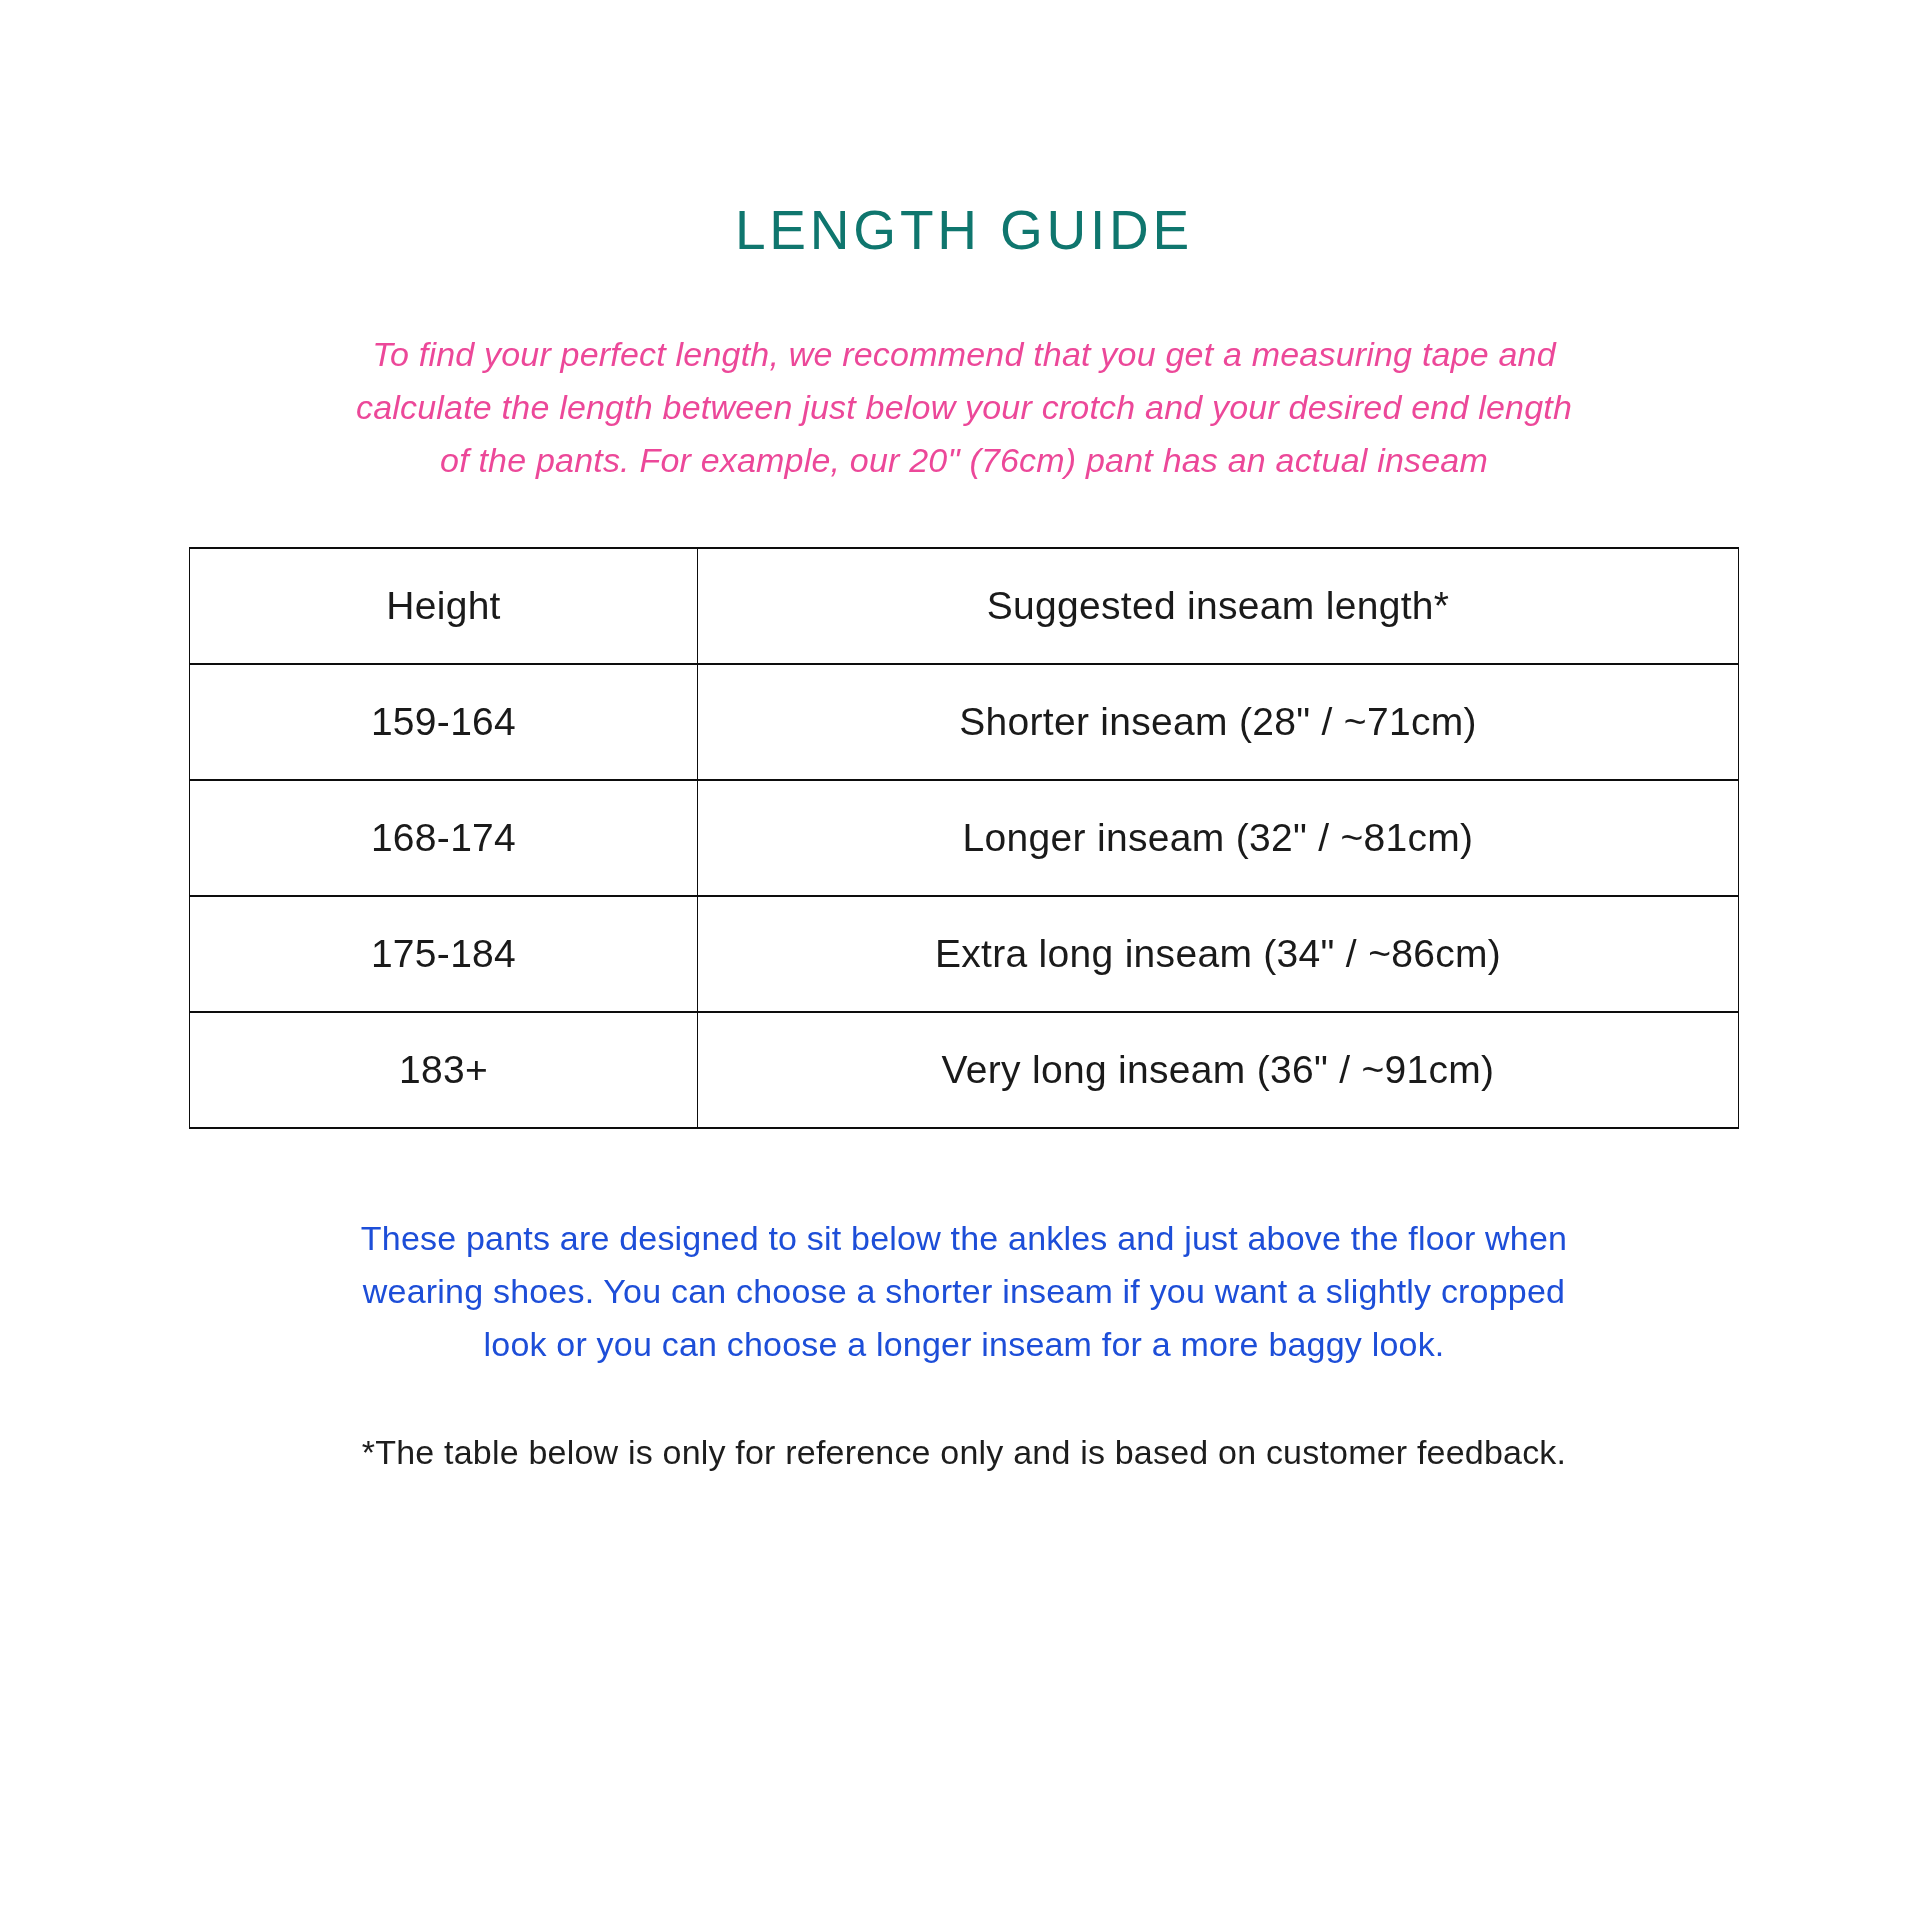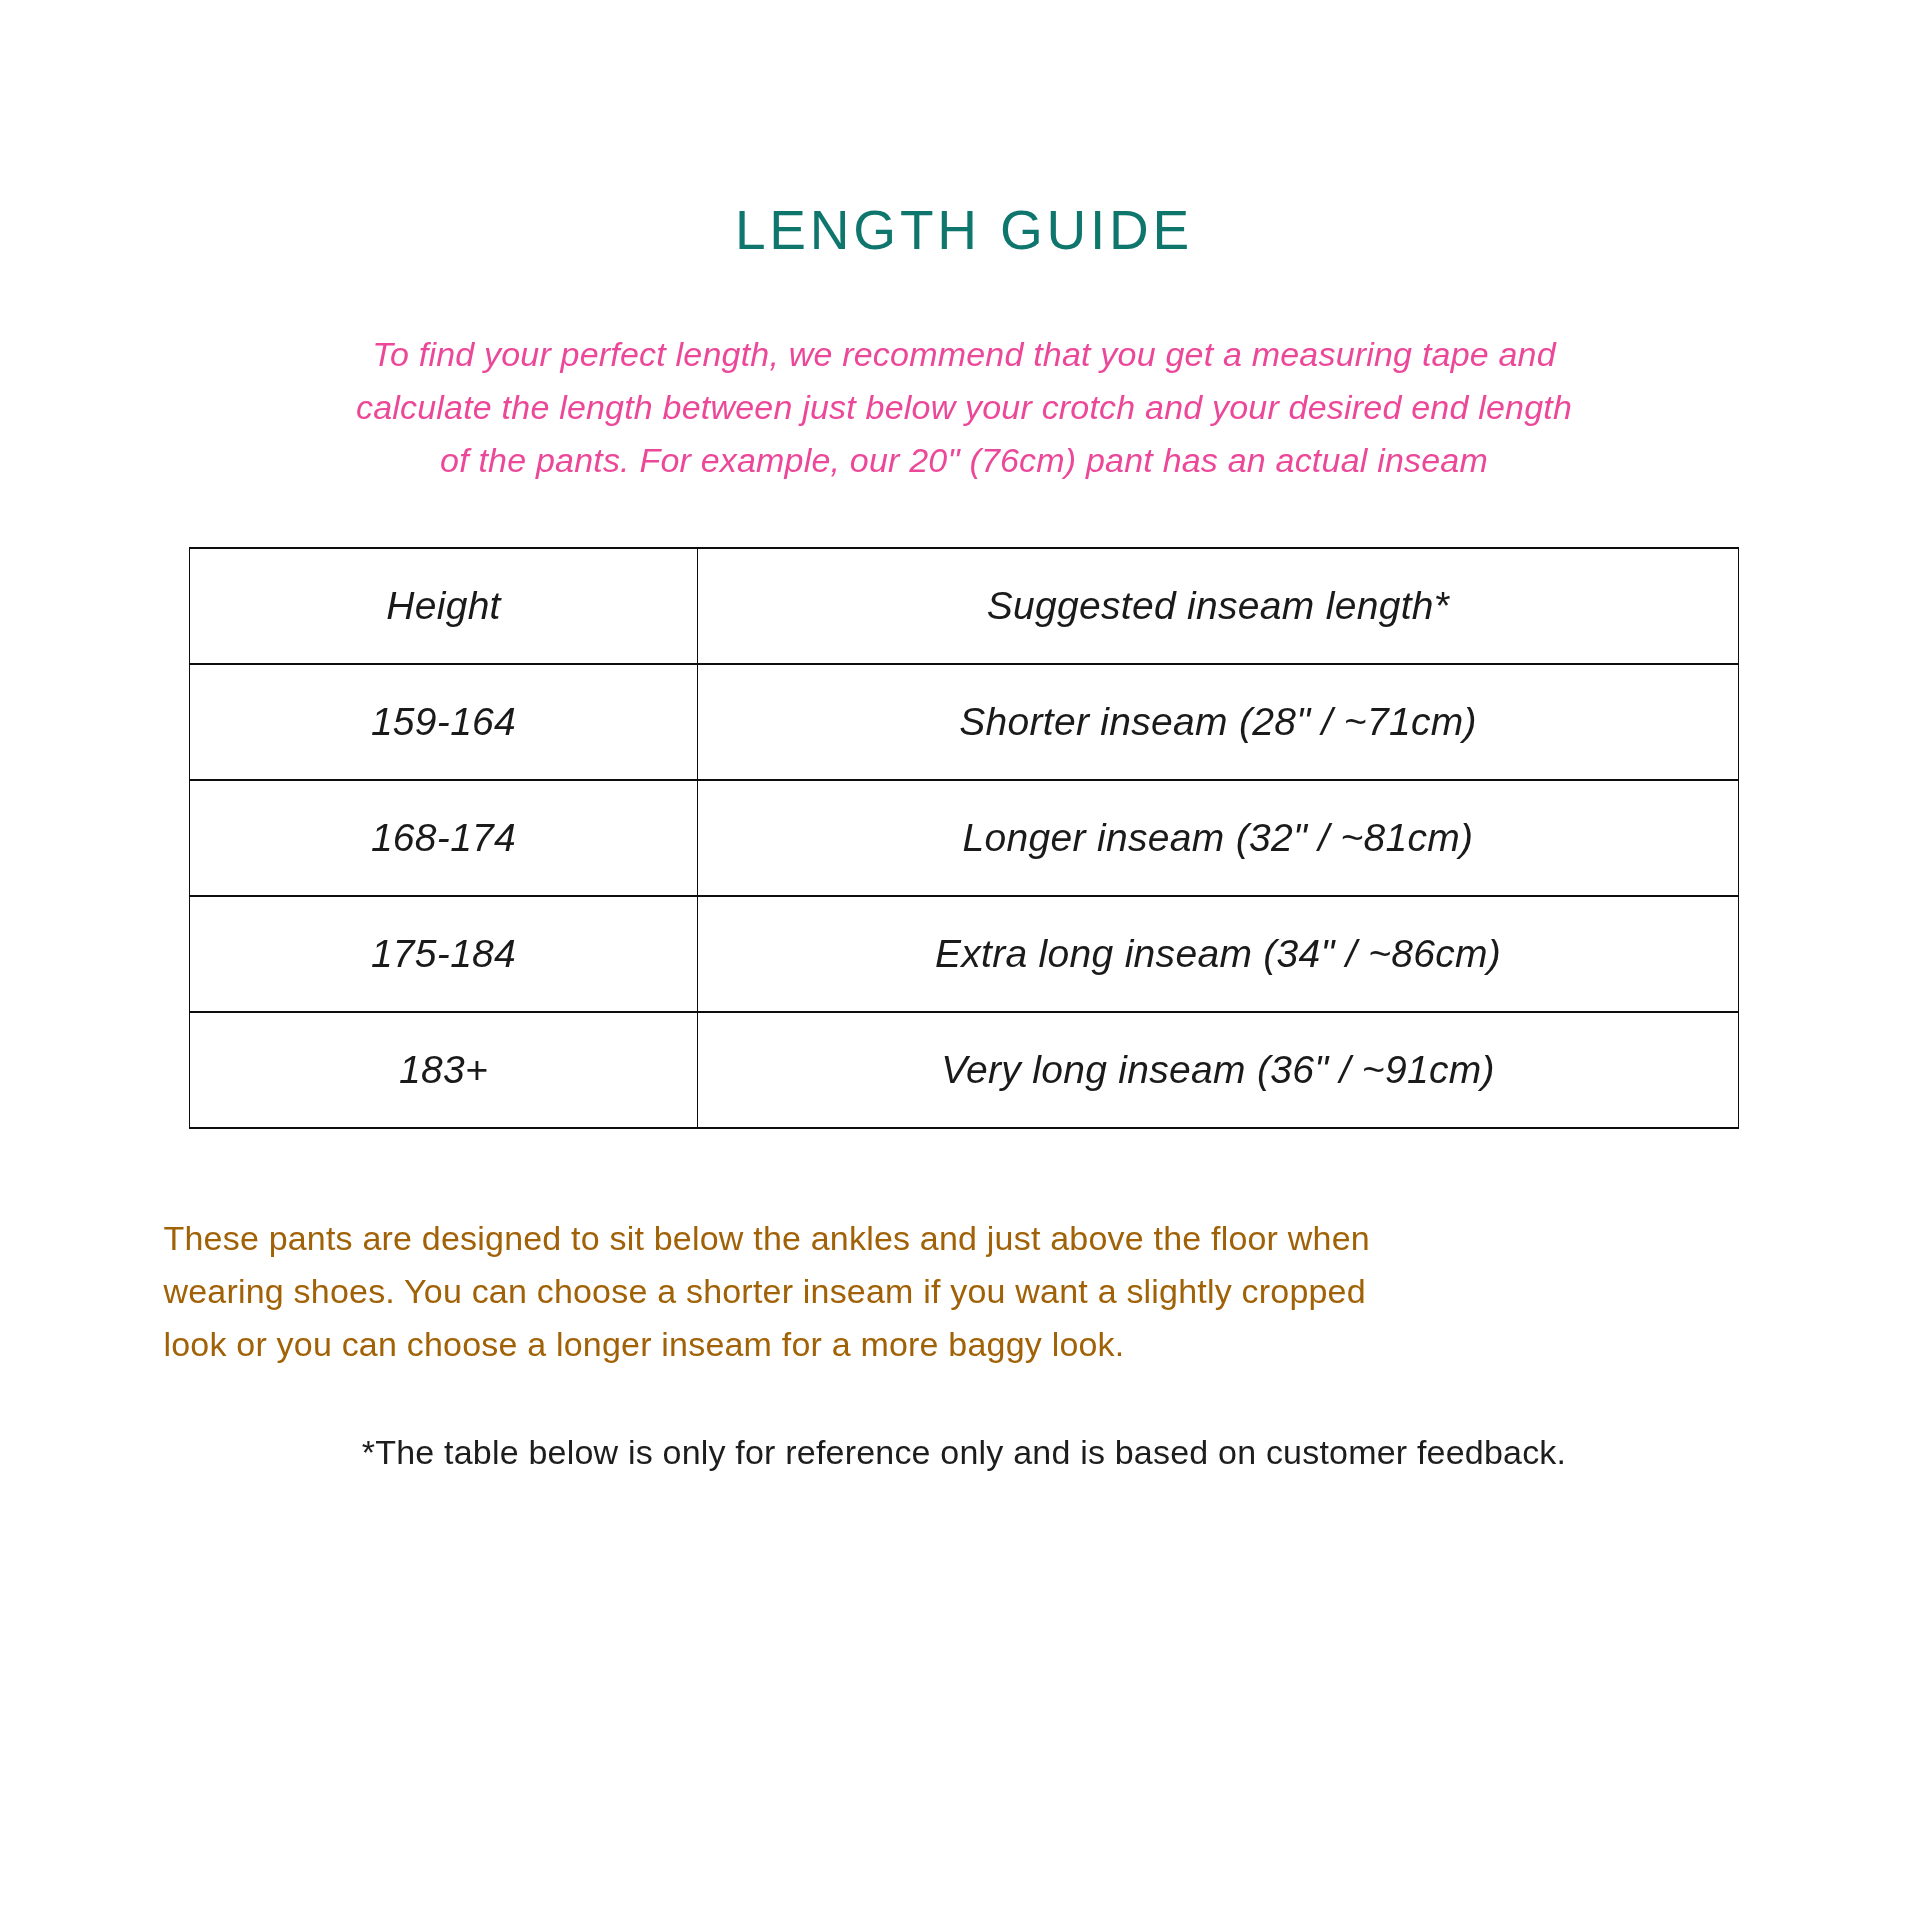--- a/index.html
+++ b/index.html
@@ -54,29 +54,29 @@
     border-left: 1.9px solid #0d0d0d;
     border-right: 1.9px solid #0d0d0d;
     height: 116px;
     text-align: center;
     vertical-align: middle;
     font-size: 39px;
     font-weight: 300;
     letter-spacing: 0.3px;
     color: #1a1a1a;
     padding: 0 19px;
-    font-style: italic;
   }
   .fit-note {
     margin: 83px auto 0;
     width: 1601px;
+    text-align: center;
     font-size: 34px;
     line-height: 53px;
     letter-spacing: 0.2px;
-    color: #a16207;
+    color: #1d4ed8;
   }
   .footnote {
     margin: 55px auto 0;
     width: 1601px;
     text-align: center;
     font-size: 34px;
     line-height: 53px;
     letter-spacing: 0.2px;
     color: #1d1d1d;
   }

